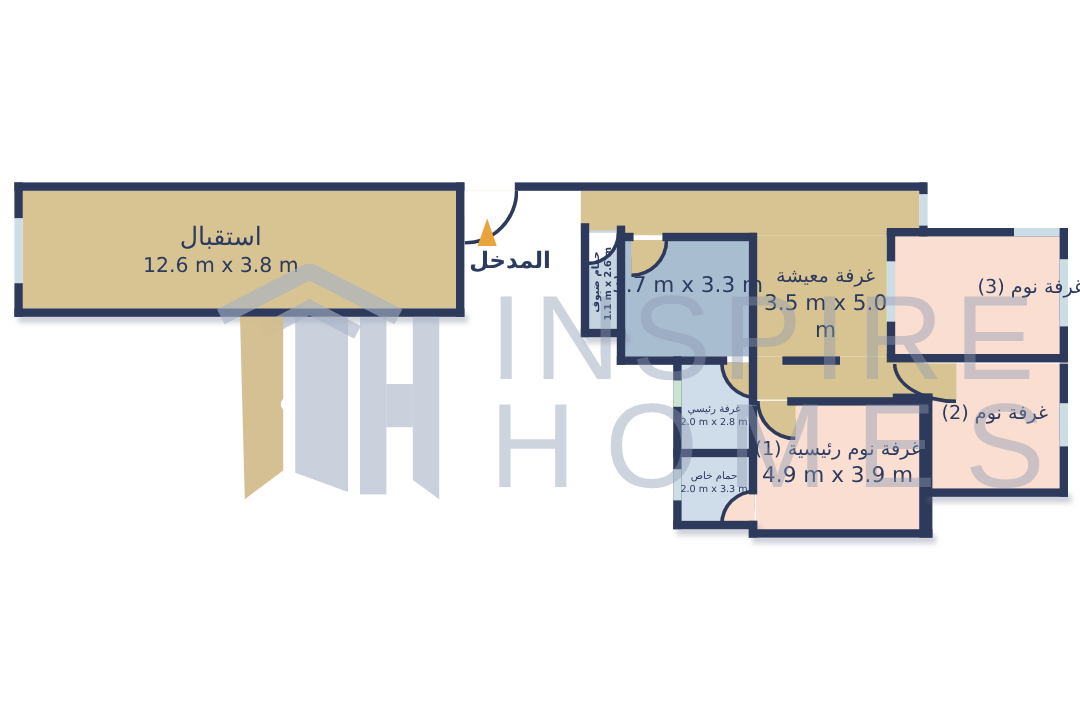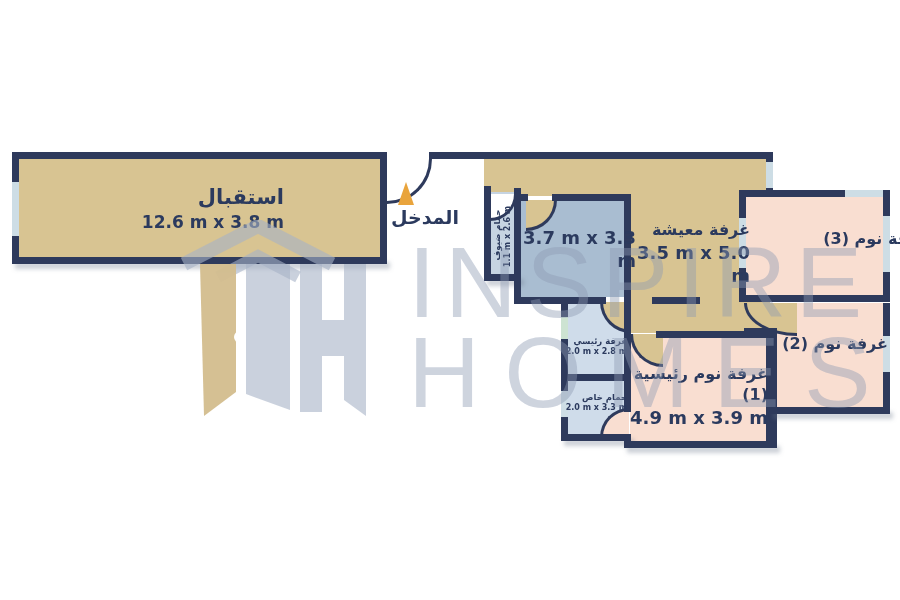--- a/index.html
+++ b/index.html
@@ -14,22 +14,22 @@
   .fill-gbath{background:var(--guestbath);}
   .fill-bed{background:var(--bedroom);}
   .disc{position:absolute;z-index:2;border:0 solid var(--wall);}
   .arc-br{border-right-width:3px;border-bottom-width:3px;border-bottom-right-radius:100%;}
   .arc-bl{border-left-width:3px;border-bottom-width:3px;border-bottom-left-radius:100%;}
   .arc-tl{border-left-width:3px;border-top-width:3px;border-top-left-radius:100%;}
   .wall{position:absolute;background:var(--wall);z-index:3;}
   .win{position:absolute;background:var(--window);z-index:3;}
   .wing{position:absolute;background:var(--windowgreen);z-index:3;}
   .shx{box-shadow:3px 5px 4px rgba(109,120,140,.35);}
-  .room-label{position:absolute;z-index:4;text-align:right;color:var(--ink);
-              font-weight:bold;line-height:1.3;}
+  .room-label{position:absolute;z-index:4;text-align:center;color:var(--ink);
+              font-weight:normal;line-height:1.3;}
   .room-label .nm{display:block;}
   .room-label .dm{display:block;}
   .lbl-big .nm{font-size:21px;} .lbl-big .dm{font-size:17px;}
   .lbl-mid .nm{font-size:16px;} .lbl-mid .dm{font-size:18px;}
   .lbl-sm  .nm{font-size:8.5px;} .lbl-sm .dm{font-size:8px;}
   .vlabel{position:absolute;z-index:4;color:var(--ink);font-weight:bold;white-space:nowrap;
           text-align:center;transform:rotate(-90deg);transform-origin:center;}
   #entrance-label{position:absolute;z-index:4;color:var(--ink);font-weight:bold;
                   font-size:19px;text-align:center;}
   #entrance-arrow{position:absolute;z-index:4;width:0;height:0;

